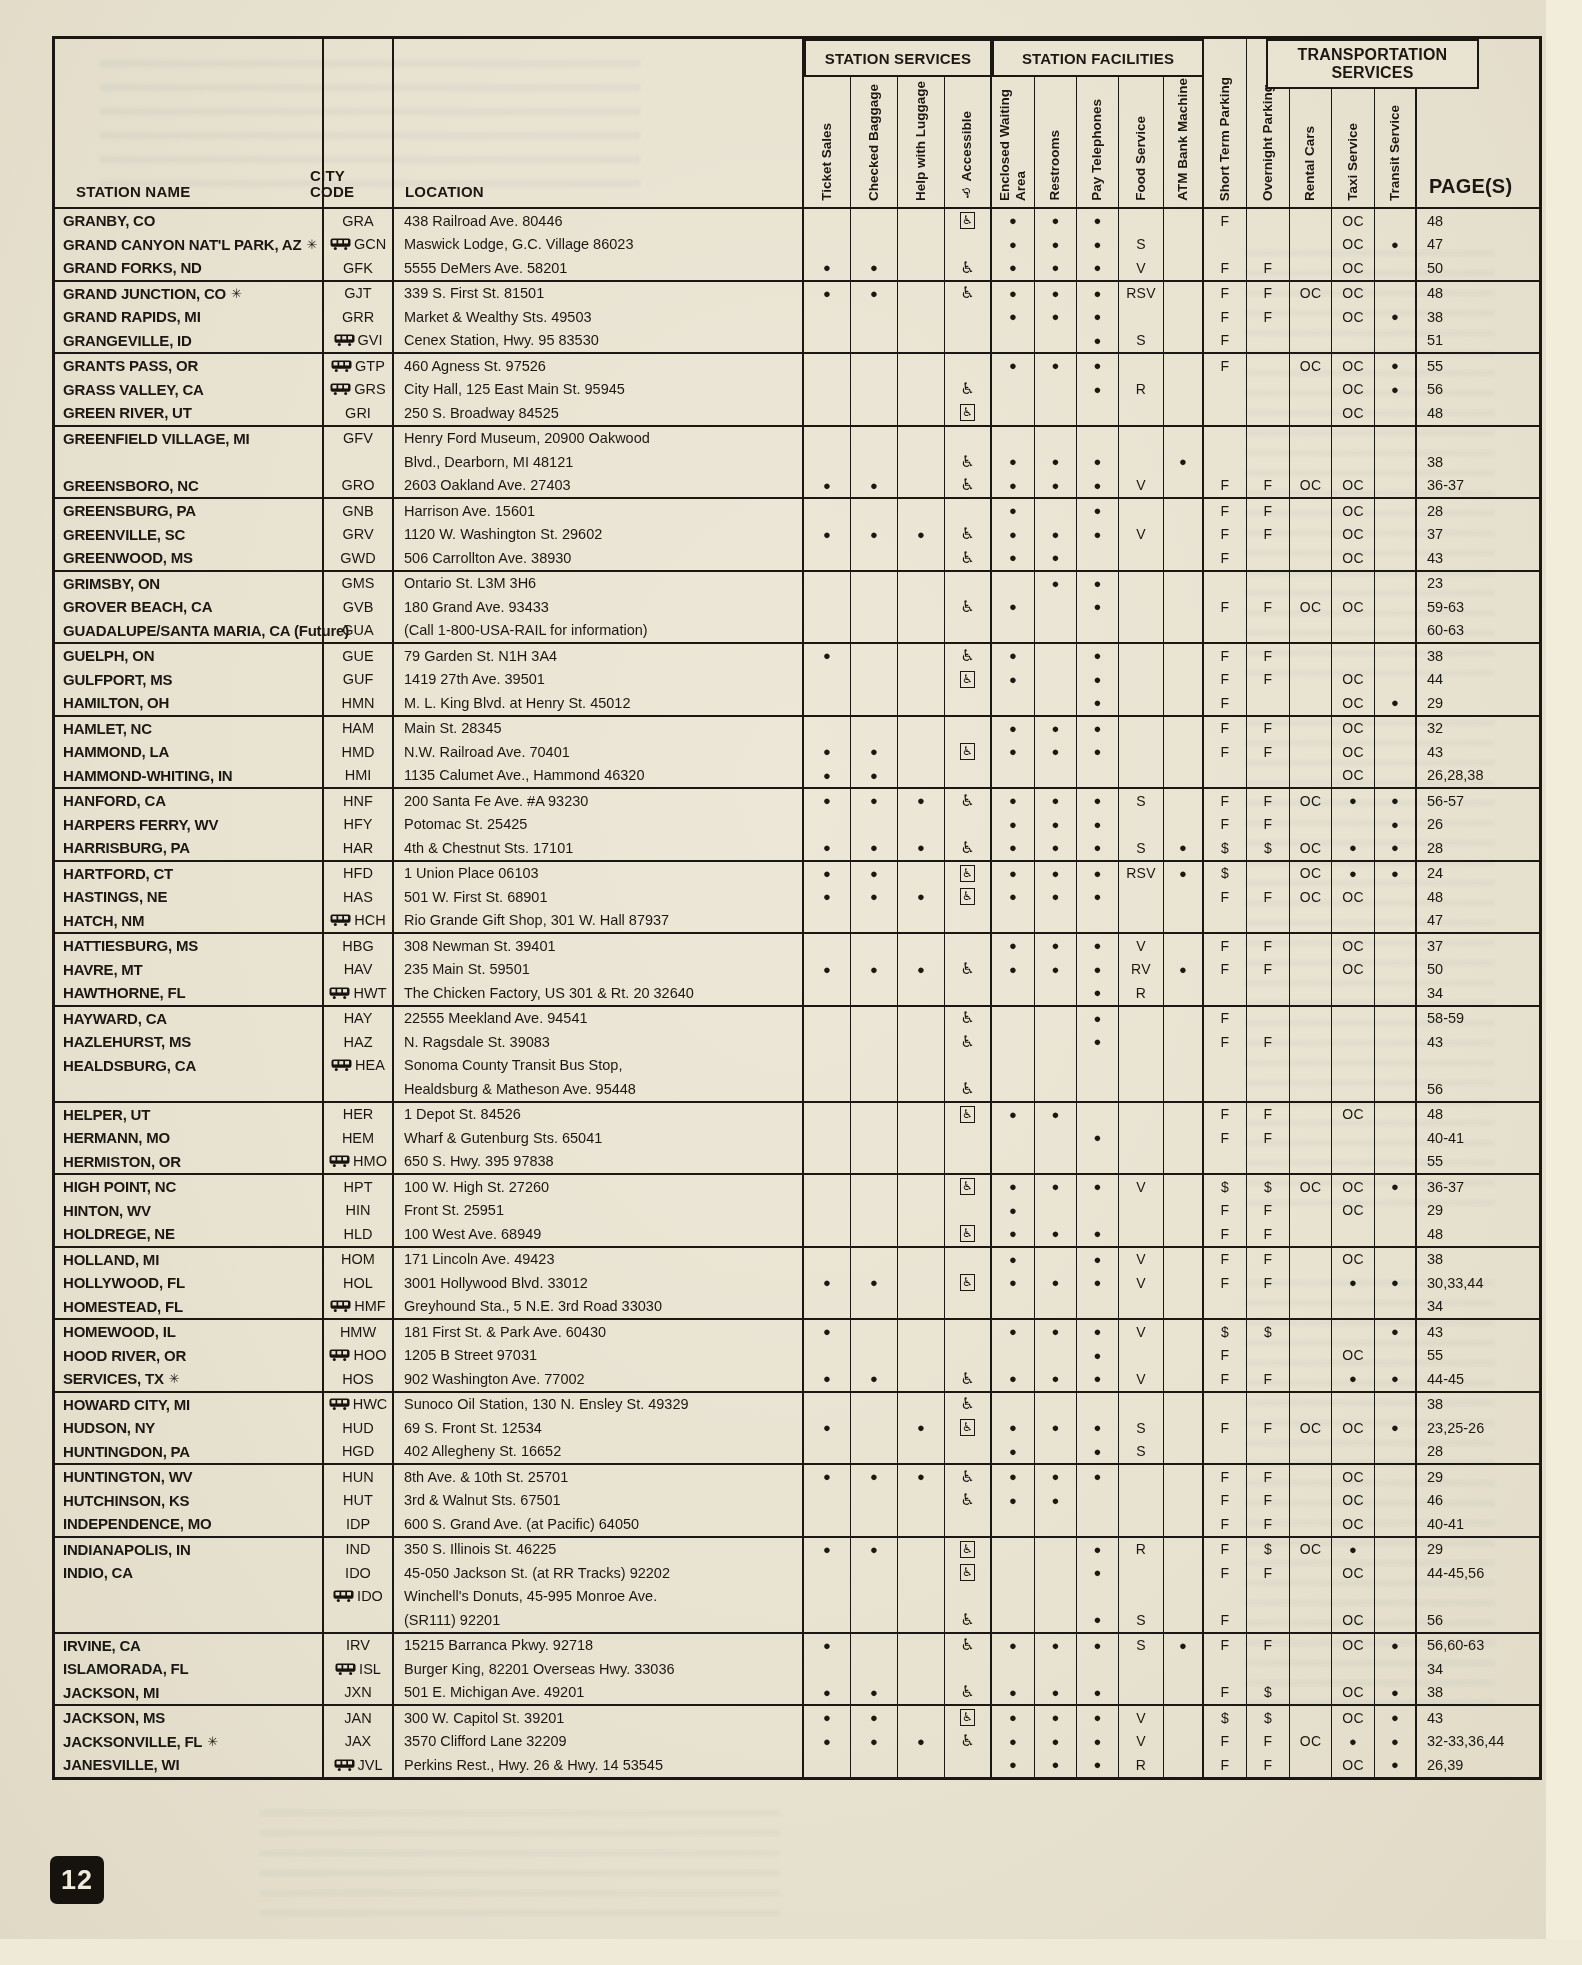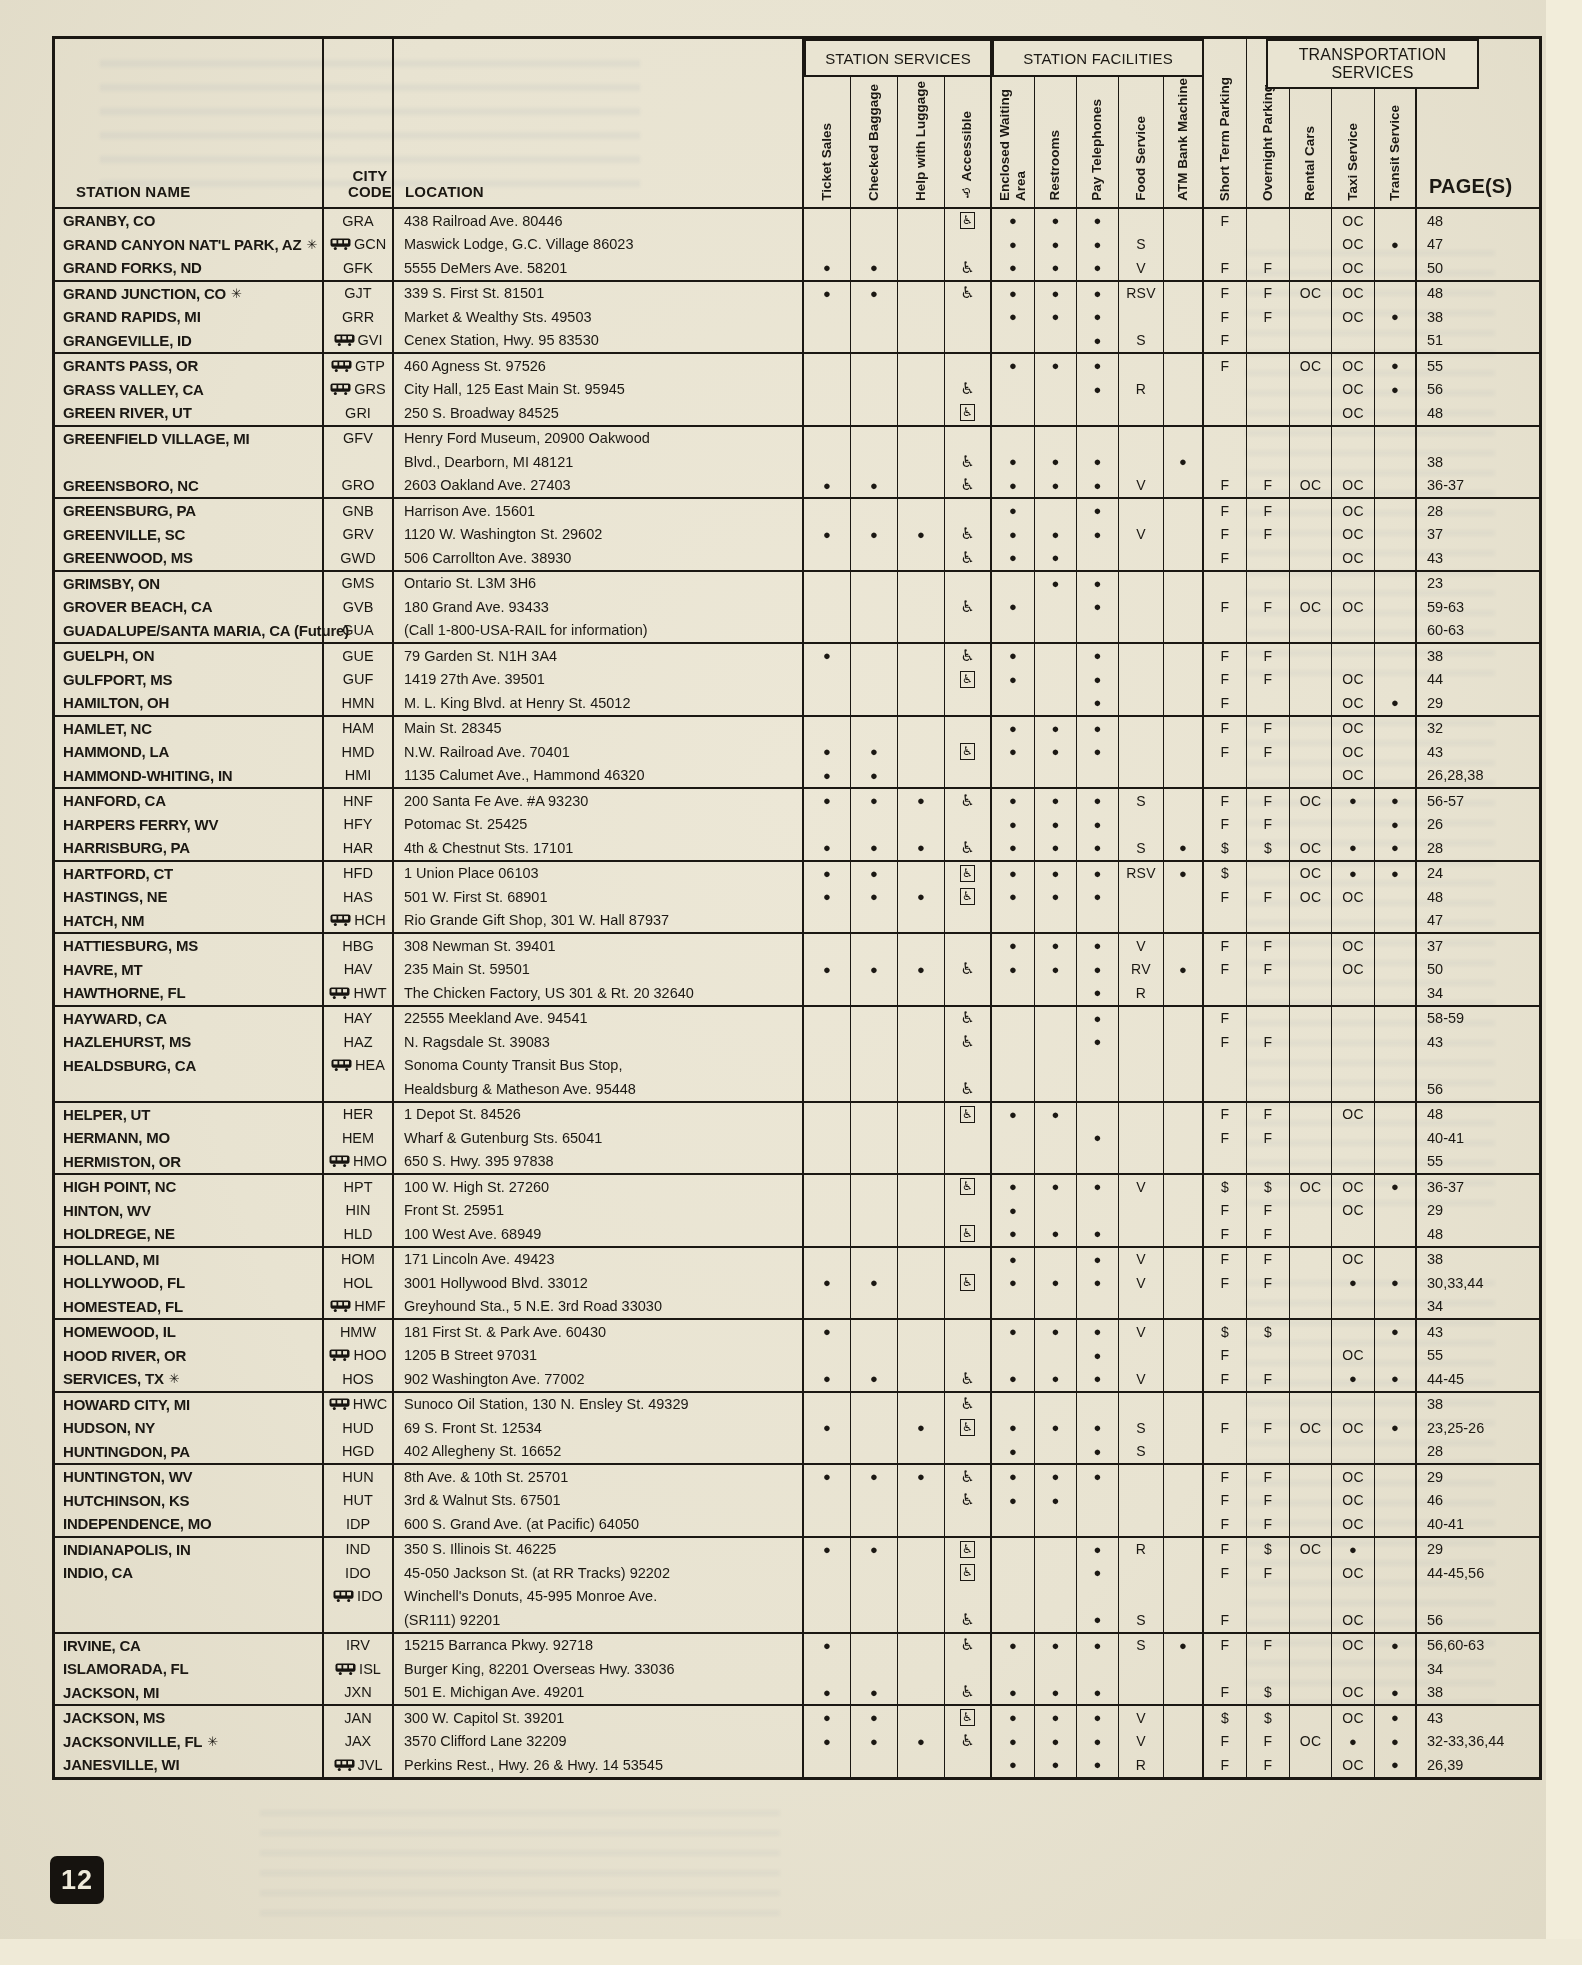--- a/index.html
+++ b/index.html
@@ -26,27 +26,27 @@
   }
   
   .hdr{position:relative;height:168px;border-bottom:2.5px solid var(--ink);}
   #hdrcells{display:flex;height:100%;}
   .hcell{position:relative;height:100%;box-sizing:border-box;}
   .vl{position:absolute;bottom:6px;left:0;width:100%;display:flex;justify-content:center;align-items:flex-end;gap:1px;}
   .vl span{writing-mode:vertical-rl;transform:rotate(180deg);white-space:nowrap;
            font-weight:700;font-size:13.5px;line-height:1.05;letter-spacing:0;}
   .secbox{position:absolute;top:0;box-sizing:border-box;border:2.5px solid var(--ink);
           background:var(--paper);display:flex;align-items:center;justify-content:center;
-          text-align:center;font-weight:400;font-size:15px;letter-spacing:.2px;}
+          text-align:center;font-weight:700;font-size:15px;letter-spacing:.2px;}
   .sb-services{left:749px;width:188px;height:38px;}
   .sb-facilities{left:937px;width:212px;height:38px;}
   .sb-transport{left:1211px;width:213px;height:50px;line-height:1.15;font-size:16px;padding:0 8px;}
   .blbl{position:absolute;font-weight:700;font-size:15px;letter-spacing:.2px;}
   .lbl-name{left:9px;bottom:7px;margin-left:12px;}
-  .lbl-code{left:270px;width:90px;text-align:center;bottom:7px;line-height:1.08;}
+  .lbl-code{left:255px;width:90px;text-align:left;bottom:7px;line-height:1.08;}
   .lbl-loc{left:350px;bottom:7px;}
   .lbl-pg{left:1374px;bottom:9px;font-size:20px;}
 
   
   .grp{box-sizing:border-box;}
   .grp + .grp{border-top:2.5px solid var(--ink);}
   .row{display:flex;height:23.5px;align-items:center;}
   .cell{display:flex;align-items:center;justify-content:center;height:100%;box-sizing:border-box;overflow:visible;}
   .b1{border-right:1.5px solid var(--ink);}
   .b2{border-right:2.5px solid var(--ink);}

